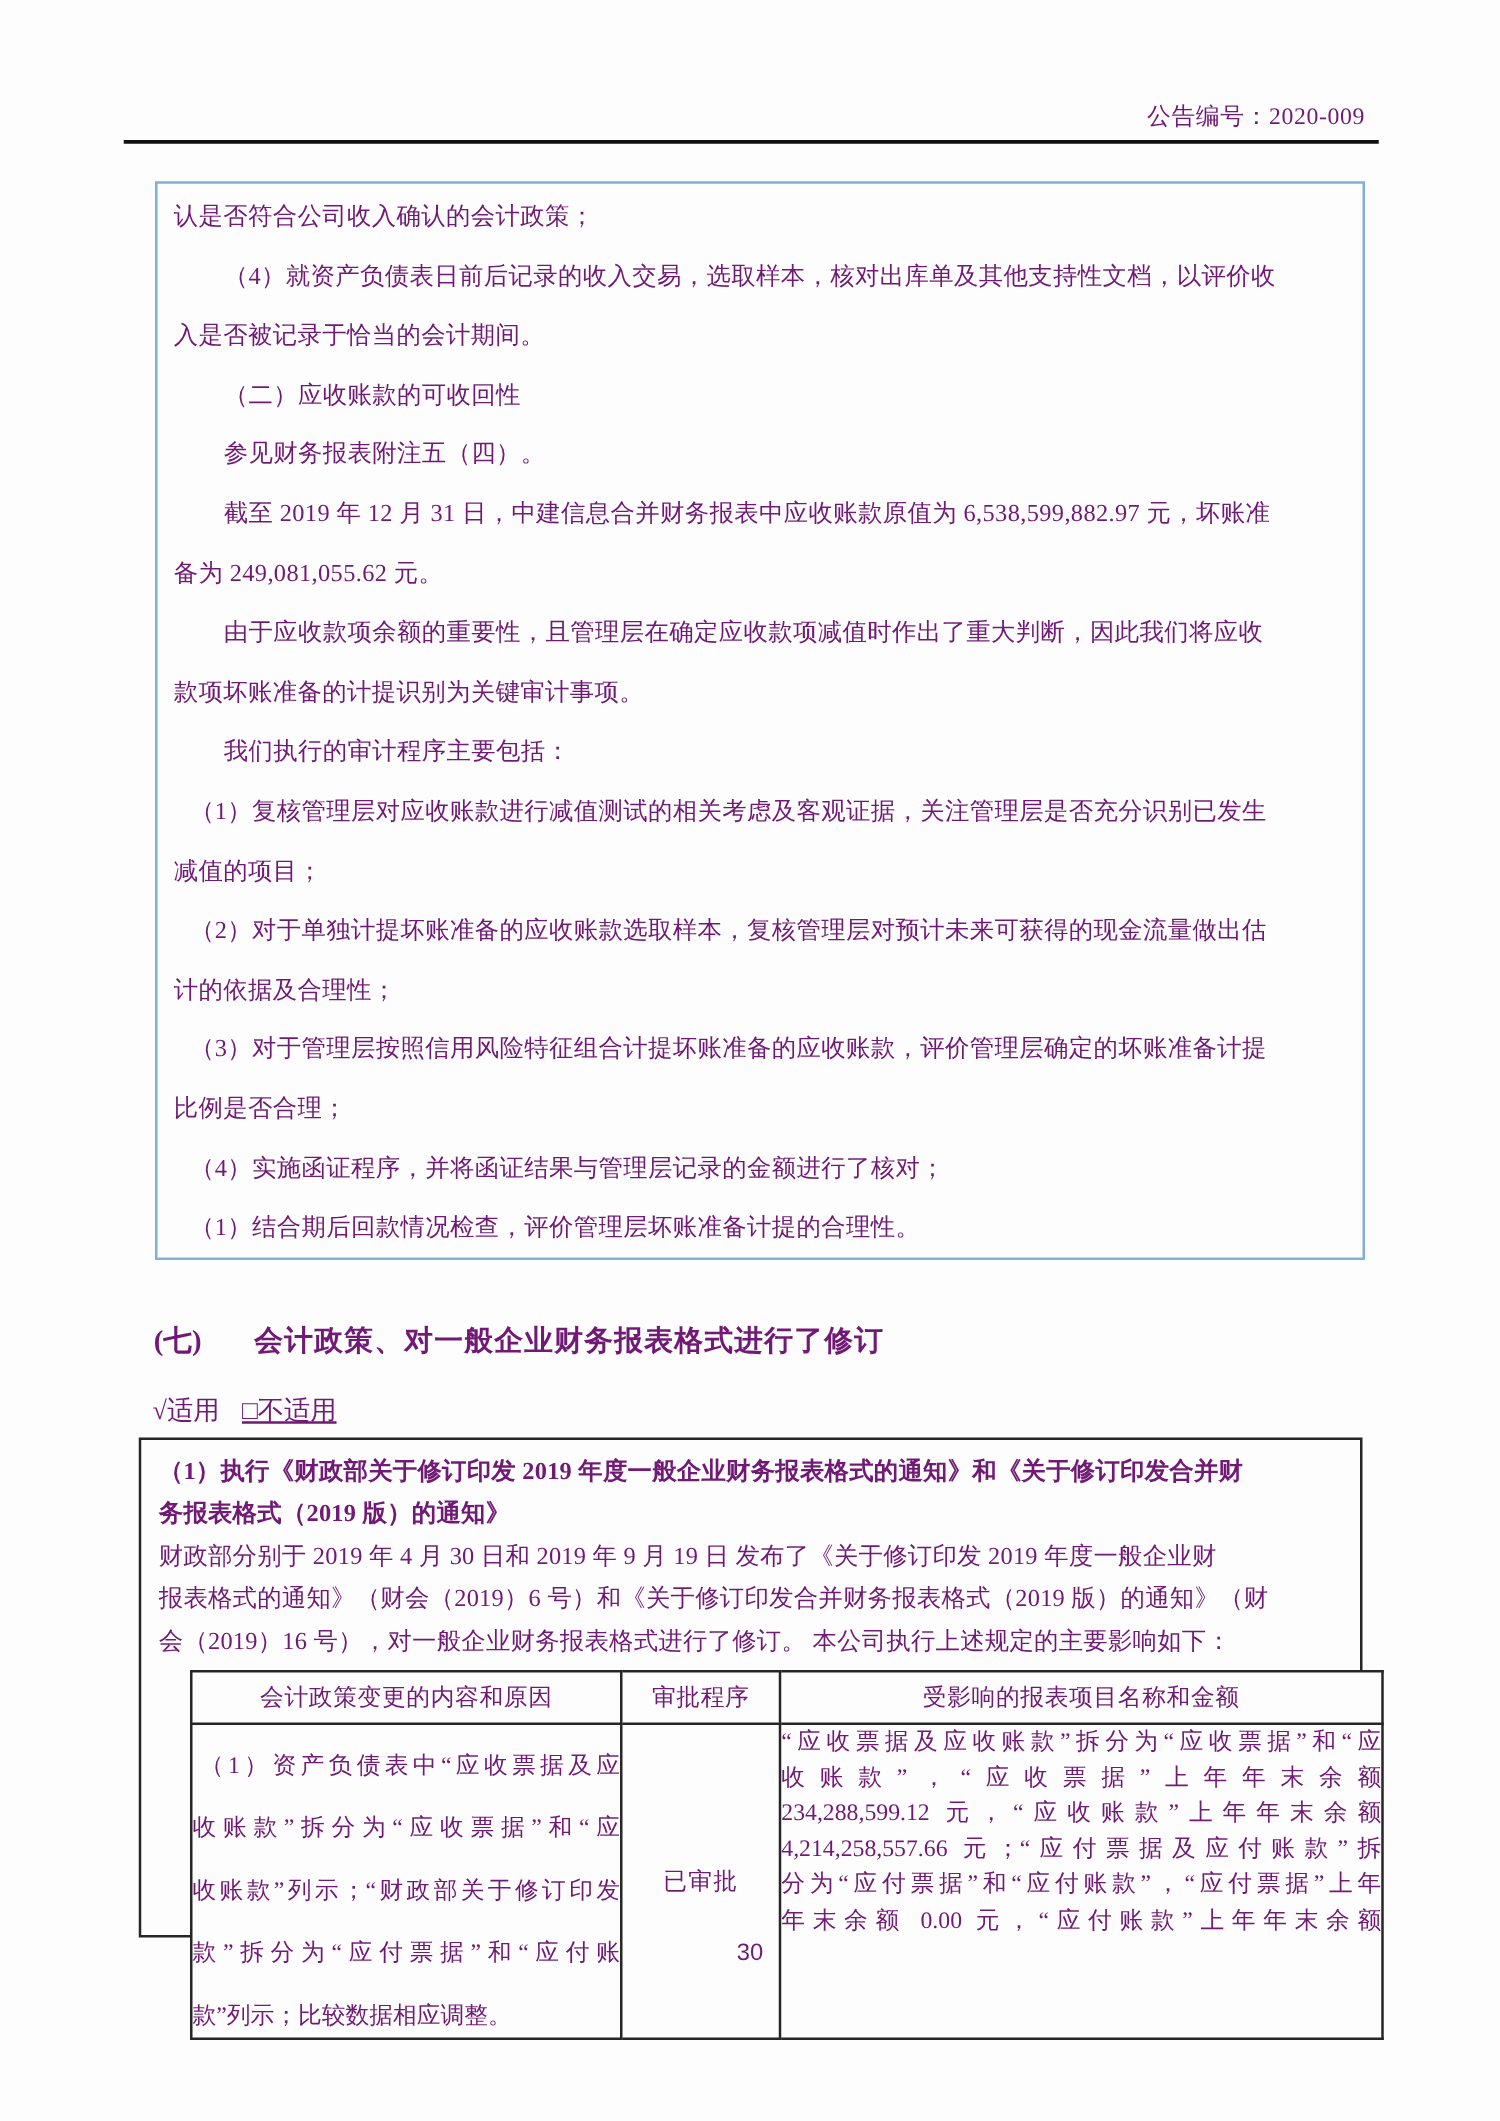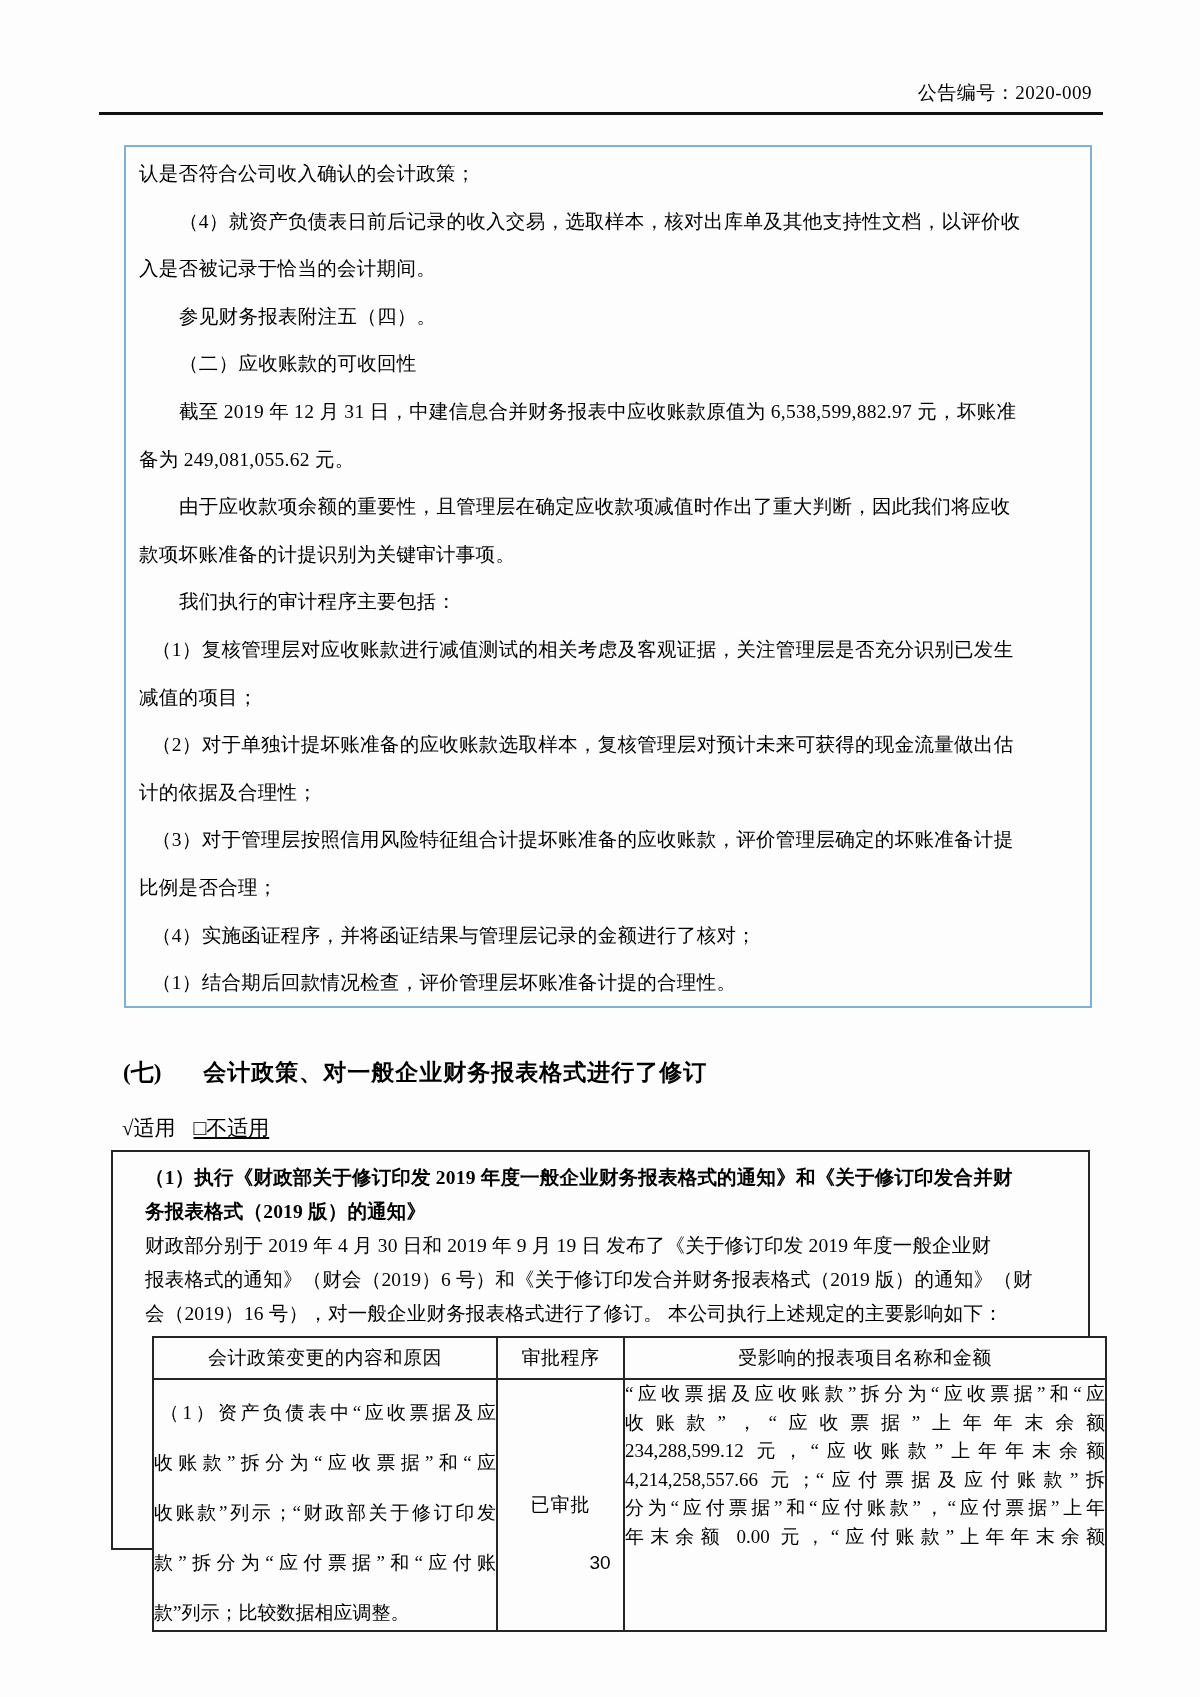--- a/index.html
+++ b/index.html
@@ -3,21 +3,21 @@
 <meta charset="utf-8">
 <style>
   html,body { margin:0; padding:0; background:#e8e8e8; }
   .page {
     position: relative;
     width: 1200px;
     height: 1697px;
     margin: 0 auto;
     background: #fdfdfd;
     font-family: "Liberation Serif", "DejaVu Serif", serif;
-    color: #000000;
+    color: #701a75;
     overflow: hidden;
   }
   
   .doc-number {
     position: absolute;
     top: 80px;
     right: 108px;
     font-size: 19px;
     letter-spacing: 0.5px;
   }
@@ -74,21 +74,21 @@
     position: absolute;
     top: 1150px;
     left: 111px;
     width: 979px;
     height: 400px;
     border: 2px solid #262626;
     box-sizing: border-box;
     background: #fdfdfd;
   }
   .policy-text {
-    padding: 9px 14px 0 32px;
+    padding: 9px 14px 0 14px;
   }
   .policy-text .pline {
     font-size: 19.5px;
     line-height: 34px;
     white-space: nowrap;
     letter-spacing: 0.2px;
   }
   .policy-text .pline.bold { font-weight: bold; }
   
   .policy-table-wrap {
@@ -153,22 +153,22 @@
 
 <div class="page">
 
   <div class="doc-number">公告编号：2020-009</div>
   <div class="header-rule"></div>
 
   <div class="audit-box">
     <div class="line ind0">认是否符合公司收入确认的会计政策；</div>
     <div class="line ind2">（4）就资产负债表日前后记录的收入交易，选取样本，核对出库单及其他支持性文档，以评价收</div>
     <div class="line ind0">入是否被记录于恰当的会计期间。</div>
+    <div class="line ind2">（二）应收账款的可收回性</div>
     <div class="line ind2">参见财务报表附注五（四）。</div>
-    <div class="line ind2">（二）应收账款的可收回性</div>
     <div class="line ind2">截至 2019 年 12 月 31 日，中建信息合并财务报表中应收账款原值为 6,538,599,882.97 元，坏账准</div>
     <div class="line ind0">备为 249,081,055.62 元。</div>
     <div class="line ind2">由于应收款项余额的重要性，且管理层在确定应收款项减值时作出了重大判断，因此我们将应收</div>
     <div class="line ind0">款项坏账准备的计提识别为关键审计事项。</div>
     <div class="line ind2">我们执行的审计程序主要包括：</div>
     <div class="line ind1">（1）复核管理层对应收账款进行减值测试的相关考虑及客观证据，关注管理层是否充分识别已发生</div>
     <div class="line ind0">减值的项目；</div>
     <div class="line ind1">（2）对于单独计提坏账准备的应收账款选取样本，复核管理层对预计未来可获得的现金流量做出估</div>
     <div class="line ind0">计的依据及合理性；</div>
     <div class="line ind1">（3）对于管理层按照信用风险特征组合计提坏账准备的应收账款，评价管理层确定的坏账准备计提</div>

